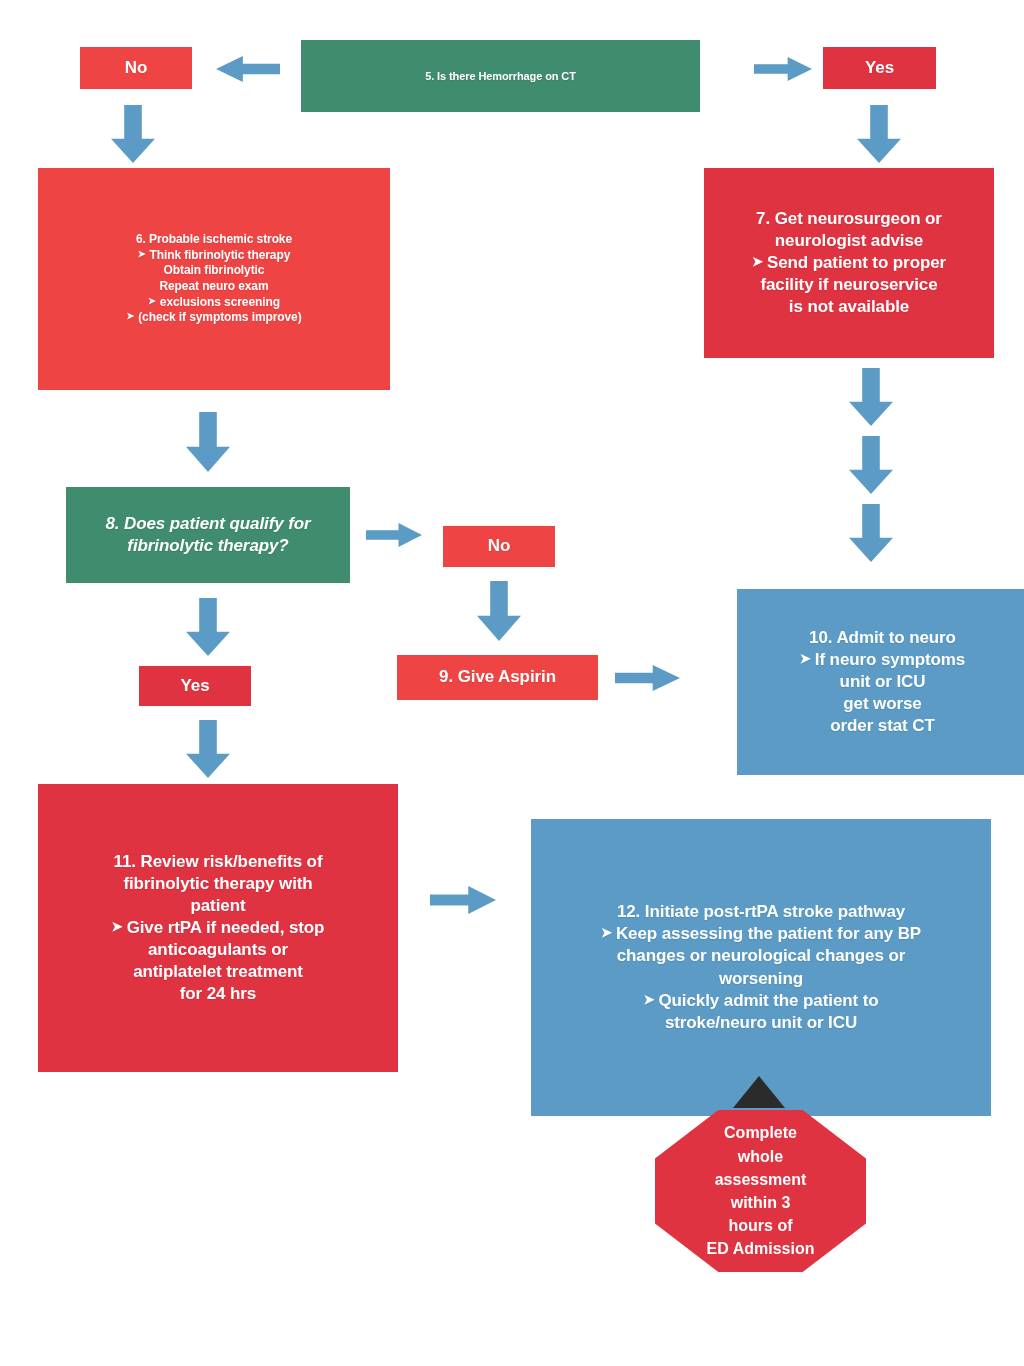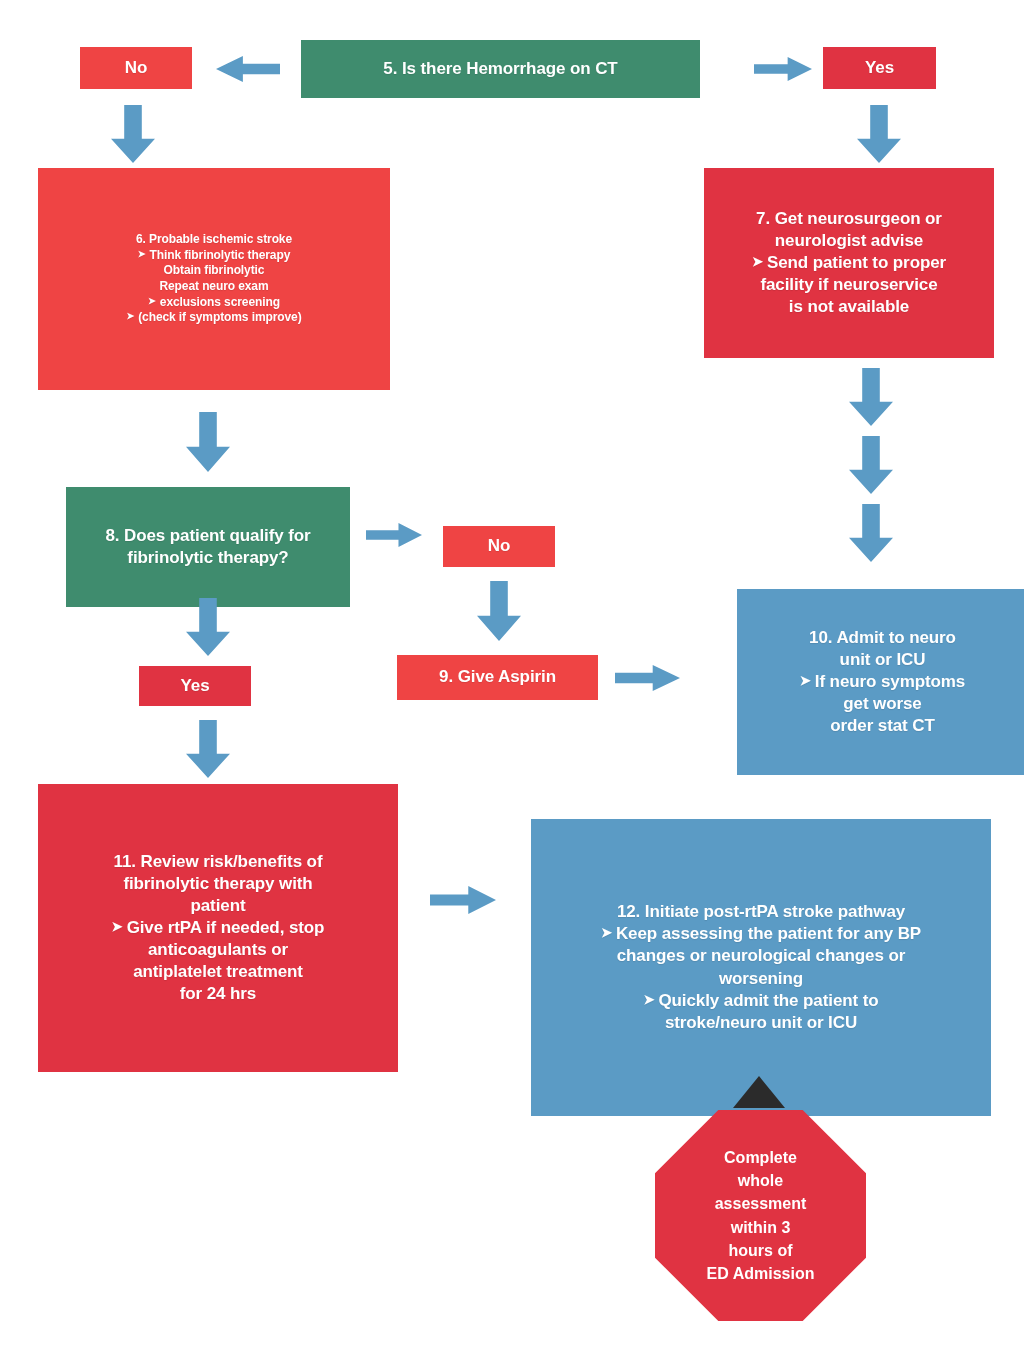--- a/index.html
+++ b/index.html
@@ -92,21 +92,21 @@
 <div id="canvas">
 
   <div class="node c-orange" style="left:80px; top:47px; width:112px; height:42px; font-size:17px;">
     <span class="lines">
         <span class="ln">No</span>
       </span>
   </div>
 
   <div class="arrow left" style="left:216px; top:56px; width:64px; height:26px;"></div>
 
-  <div class="node c-green" style="left:301px; top:40px; width:399px; height:58px; font-size:17px;">
+  <div class="node c-green" style="left:301px; top:40px; width:399px; height:72px; font-size:11px;">
     <span class="lines">
         <span class="ln">5. Is there Hemorrhage on CT</span>
       </span>
   </div>
 
   <div class="arrow right" style="left:754px; top:57px; width:58px; height:24px;"></div>
 
   <div class="node c-red" style="left:823px; top:47px; width:113px; height:42px; font-size:17px;">
     <span class="lines">
         <span class="ln">Yes</span>
@@ -136,21 +136,21 @@
         <span class="ln">is not available</span>
       </span>
   </div>
 
   <div class="arrow down" style="left:186px; top:412px; width:44px; height:60px;"></div>
 
   <div class="arrow down" style="left:849px; top:368px; width:44px; height:58px;"></div>
   <div class="arrow down" style="left:849px; top:436px; width:44px; height:58px;"></div>
   <div class="arrow down" style="left:849px; top:504px; width:44px; height:58px;"></div>
 
-  <div class="node c-green" style="left:66px; top:487px; width:284px; height:120px; font-size:17px;">
+  <div class="node c-green" style="left:66px; top:487px; width:284px; height:96px; font-size:17px;font-style:italic;">
     <span class="lines">
         <span class="ln">8. Does patient qualify for</span>
         <span class="ln">fibrinolytic therapy?</span>
       </span>
   </div>
 
   <div class="arrow right" style="left:366px; top:523px; width:56px; height:24px;"></div>
 
   <div class="node c-orange" style="left:443px; top:526px; width:112px; height:41px; font-size:17px;">
     <span class="lines">
@@ -172,22 +172,22 @@
     <span class="lines">
         <span class="ln">9. Give Aspirin</span>
       </span>
   </div>
 
   <div class="arrow right" style="left:615px; top:665px; width:65px; height:26px;"></div>
 
   <div class="node c-blue" style="left:701px; top:589px; width:291px; height:186px; font-size:17px;margin-left:36px;">
     <span class="lines">
         <span class="ln">10. Admit to neuro</span>
+        <span class="ln"><span class="bullet">➤</span>If neuro symptoms</span>
         <span class="ln">unit or ICU</span>
-        <span class="ln"><span class="bullet">➤</span>If neuro symptoms</span>
         <span class="ln">get worse</span>
         <span class="ln">order stat CT</span>
       </span>
   </div>
 
   <div class="arrow down" style="left:186px; top:720px; width:44px; height:58px;"></div>
 
   <div class="node c-red" style="left:38px; top:784px; width:360px; height:288px; font-size:17px;">
     <span class="lines">
         <span class="ln">11. Review risk/benefits of</span>
@@ -208,21 +208,21 @@
         <span class="ln"><span class="bullet">➤</span>Keep assessing the patient for any BP</span>
         <span class="ln">changes or neurological changes or</span>
         <span class="ln">worsening</span>
         <span class="ln"><span class="bullet">➤</span>Quickly admit the patient to</span>
         <span class="ln">stroke/neuro unit or ICU</span>
       </span>
   </div>
 
   <div class="tri-up" style="left:733px; top:1076px;"></div>
 
-  <div class="octagon" style="left:655px; top:1110px; width:211px; height:211px; font-size:16px;">
+  <div class="octagon" style="left:655px; top:1110px; width:211px; height:162px; font-size:16px;">
     <span class="lines">
         <span class="ln">Complete</span>
         <span class="ln">whole</span>
         <span class="ln">assessment</span>
         <span class="ln">within 3</span>
         <span class="ln">hours of</span>
         <span class="ln">ED Admission</span>
       </span>
   </div>
 

